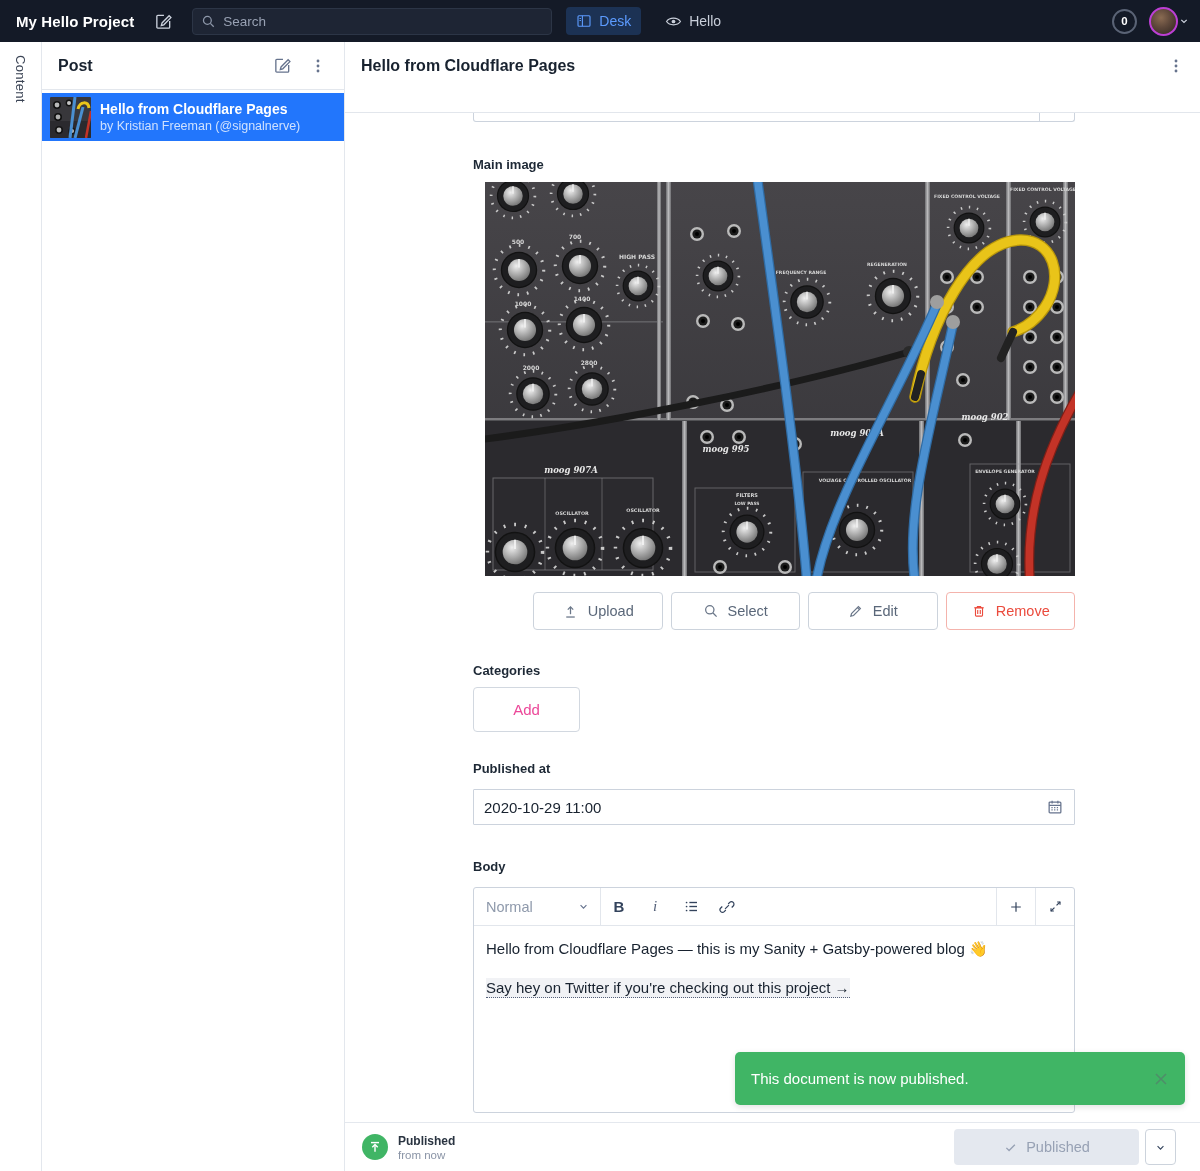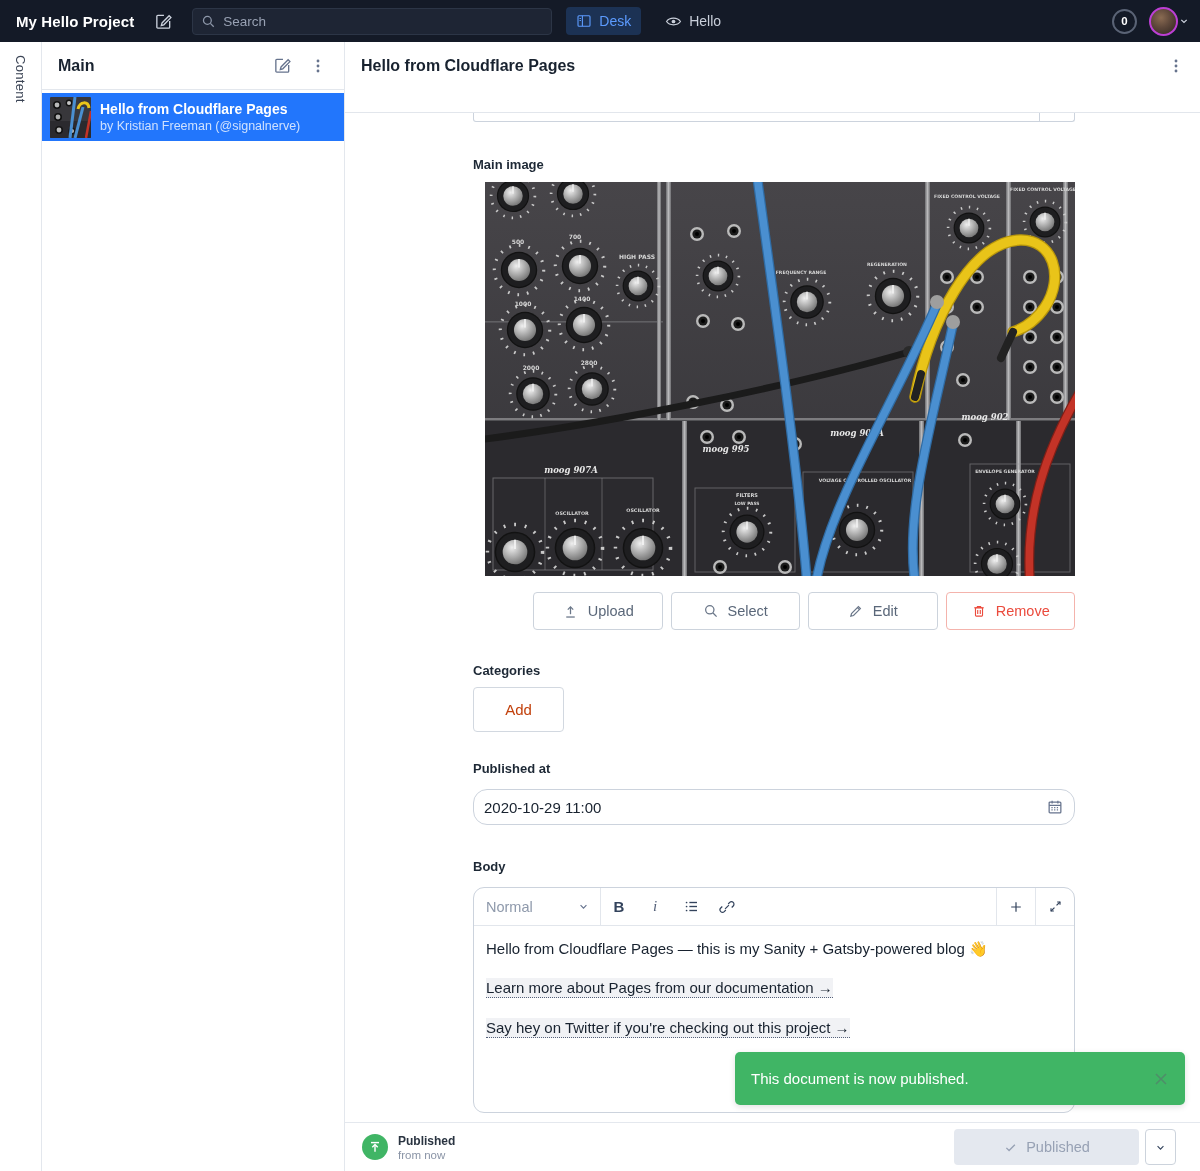--- a/index.html
+++ b/index.html
@@ -56,29 +56,29 @@
   .image-box { position:absolute; left:140px; top:69px; width:590px; height:394px; cursor:pointer; background:#39383c; }
   .image-box svg { display:block; }
 
   .img-actions { position:absolute; left:140px; top:479px; width:590px; display:grid; grid-template-columns:1fr 1fr 1fr 1fr; gap:8px;padding-left:48px; }
   .btn { height:38px; background:#fff; border:1px solid #ccd3dc; border-radius:4px; display:flex; align-items:center; justify-content:center; gap:9px; font-size:14.5px; color:#5a6779; cursor:pointer; font-family:"Liberation Sans",sans-serif; }
   .btn svg { color:#6b7789; }
   .btn.danger { color:#eb4b3d; border-color:#f4b3ac; }
   .btn.danger svg { color:#eb4b3d; }
 
   .lbl-cat { top:550px; }
-  .btn-add { position:absolute; left:128px; top:574px; width:91px; height:45px; background:#fff; border:1px solid #d2d8e0; border-radius:4px; color:#c2410c; font-size:15px; cursor:pointer; font-family:"Liberation Sans",sans-serif; }
+  .btn-add { position:absolute; left:128px; top:574px; width:107px; height:45px; background:#fff; border:1px solid #d2d8e0; border-radius:4px; color:#ec4899; font-size:15px; cursor:pointer; font-family:"Liberation Sans",sans-serif; }
 
   .lbl-pub { top:648px; }
-  .pub-input { position:absolute; left:128px; top:676px; width:602px; height:36px; border:1px solid #ccd3dd; border-radius:14px; display:flex; align-items:center; padding:0 10px; }
+  .pub-input { position:absolute; left:128px; top:676px; width:602px; height:36px; border:1px solid #ccd3dd; border-radius:1px; display:flex; align-items:center; padding:0 10px; }
   .pub-input input { border:none; outline:none; font-size:15px; color:#18222f; width:100%; font-family:"Liberation Sans",sans-serif; }
   .pub-input svg { color:#66738d; flex:0 0 auto; cursor:pointer; }
 
   .lbl-body { top:746px; }
-  .editor { position:absolute; left:128px; top:774px; width:602px; height:226px; border:1px solid #ccd3dd; border-radius:11px; }
+  .editor { position:absolute; left:128px; top:774px; width:602px; height:226px; border:1px solid #ccd3dd; border-radius:3px; }
   .toolbar { height:38px; border-bottom:1px solid #e2e6ec; display:flex; align-items:stretch; }
   .style-sel { width:127px; border-right:1px solid #e2e6ec; display:flex; align-items:center; padding:0 10px 0 12px; color:#8e99ab; font-size:14.5px; cursor:pointer; }
   .style-sel svg { margin-left:auto; color:#67748f; }
   .tb-btn { background:none; border:none; width:36px; display:flex; align-items:center; justify-content:center; cursor:pointer; color:#33435c; }
   .tb-btn.b { font-weight:700; font-size:15px; }
   .tb-btn.i { font-style:italic; font-size:15px; font-family:"Liberation Serif",serif; color:#55617a; }
   .tb-spacer { flex:1; }
   .tb-right { border-left:1px solid #e2e6ec; width:39px; display:flex; align-items:center; justify-content:center; }
   .editor-body { padding:13px 12px 0 12px; font-size:15px; color:#18222f; }
   .editor-body p { margin:0 0 19px 0; line-height:1.35; }
@@ -149,21 +149,21 @@
       </div>
     </div>
   </header>
 
   <aside class="rail">
     <span class="rail-label">Content</span>
   </aside>
 
   <section class="post-pane">
     <div class="pane-header">
-      <h2>Main</h2>
+      <h2>Post</h2>
       <div class="pane-actions">
         <button>
           <svg width="19" height="19" viewBox="0 0 20 20" fill="none" stroke="currentColor" stroke-width="1.4">
               <path d="M16.5 9.5V16a1 1 0 0 1-1 1H4a1 1 0 0 1-1-1V4.5a1 1 0 0 1 1-1h6.5"></path>
               <path d="M8.4 11.6 15.9 4l1.9 1.9-7.5 7.6-2.6.7.7-2.6z"></path>
             </svg>
         </button>
         <button>
           <svg width="18" height="18" viewBox="0 0 20 20" fill="currentColor">
               <circle cx="10" cy="4.4" r="1.6"></circle>
@@ -468,21 +468,20 @@
                   <path d="M12.2 4H16v3.8"></path>
                   <path d="M16 4l-4.6 4.6"></path>
                   <path d="M7.8 16H4v-3.8"></path>
                   <path d="M4 16l4.6-4.6"></path>
                 </svg>
             </button>
           </div>
         </div>
         <div class="editor-body">
           <p>Hello from Cloudflare Pages — this is my Sanity + Gatsby-powered blog 👋</p>
-          <p><span class="link">Learn more about Pages from our documentation →</span></p>
           <p><span class="link">Say hey on Twitter if you're checking out this project →</span></p>
         </div>
       </div>
     </div>
 
     <div class="toast">
       <span>This document is now published.</span>
       <button>
         <svg width="20" height="20" viewBox="0 0 20 20" fill="none" stroke="currentColor" stroke-width="1.6">
             <path d="M5 5l10 10M15 5L5 15"></path>

